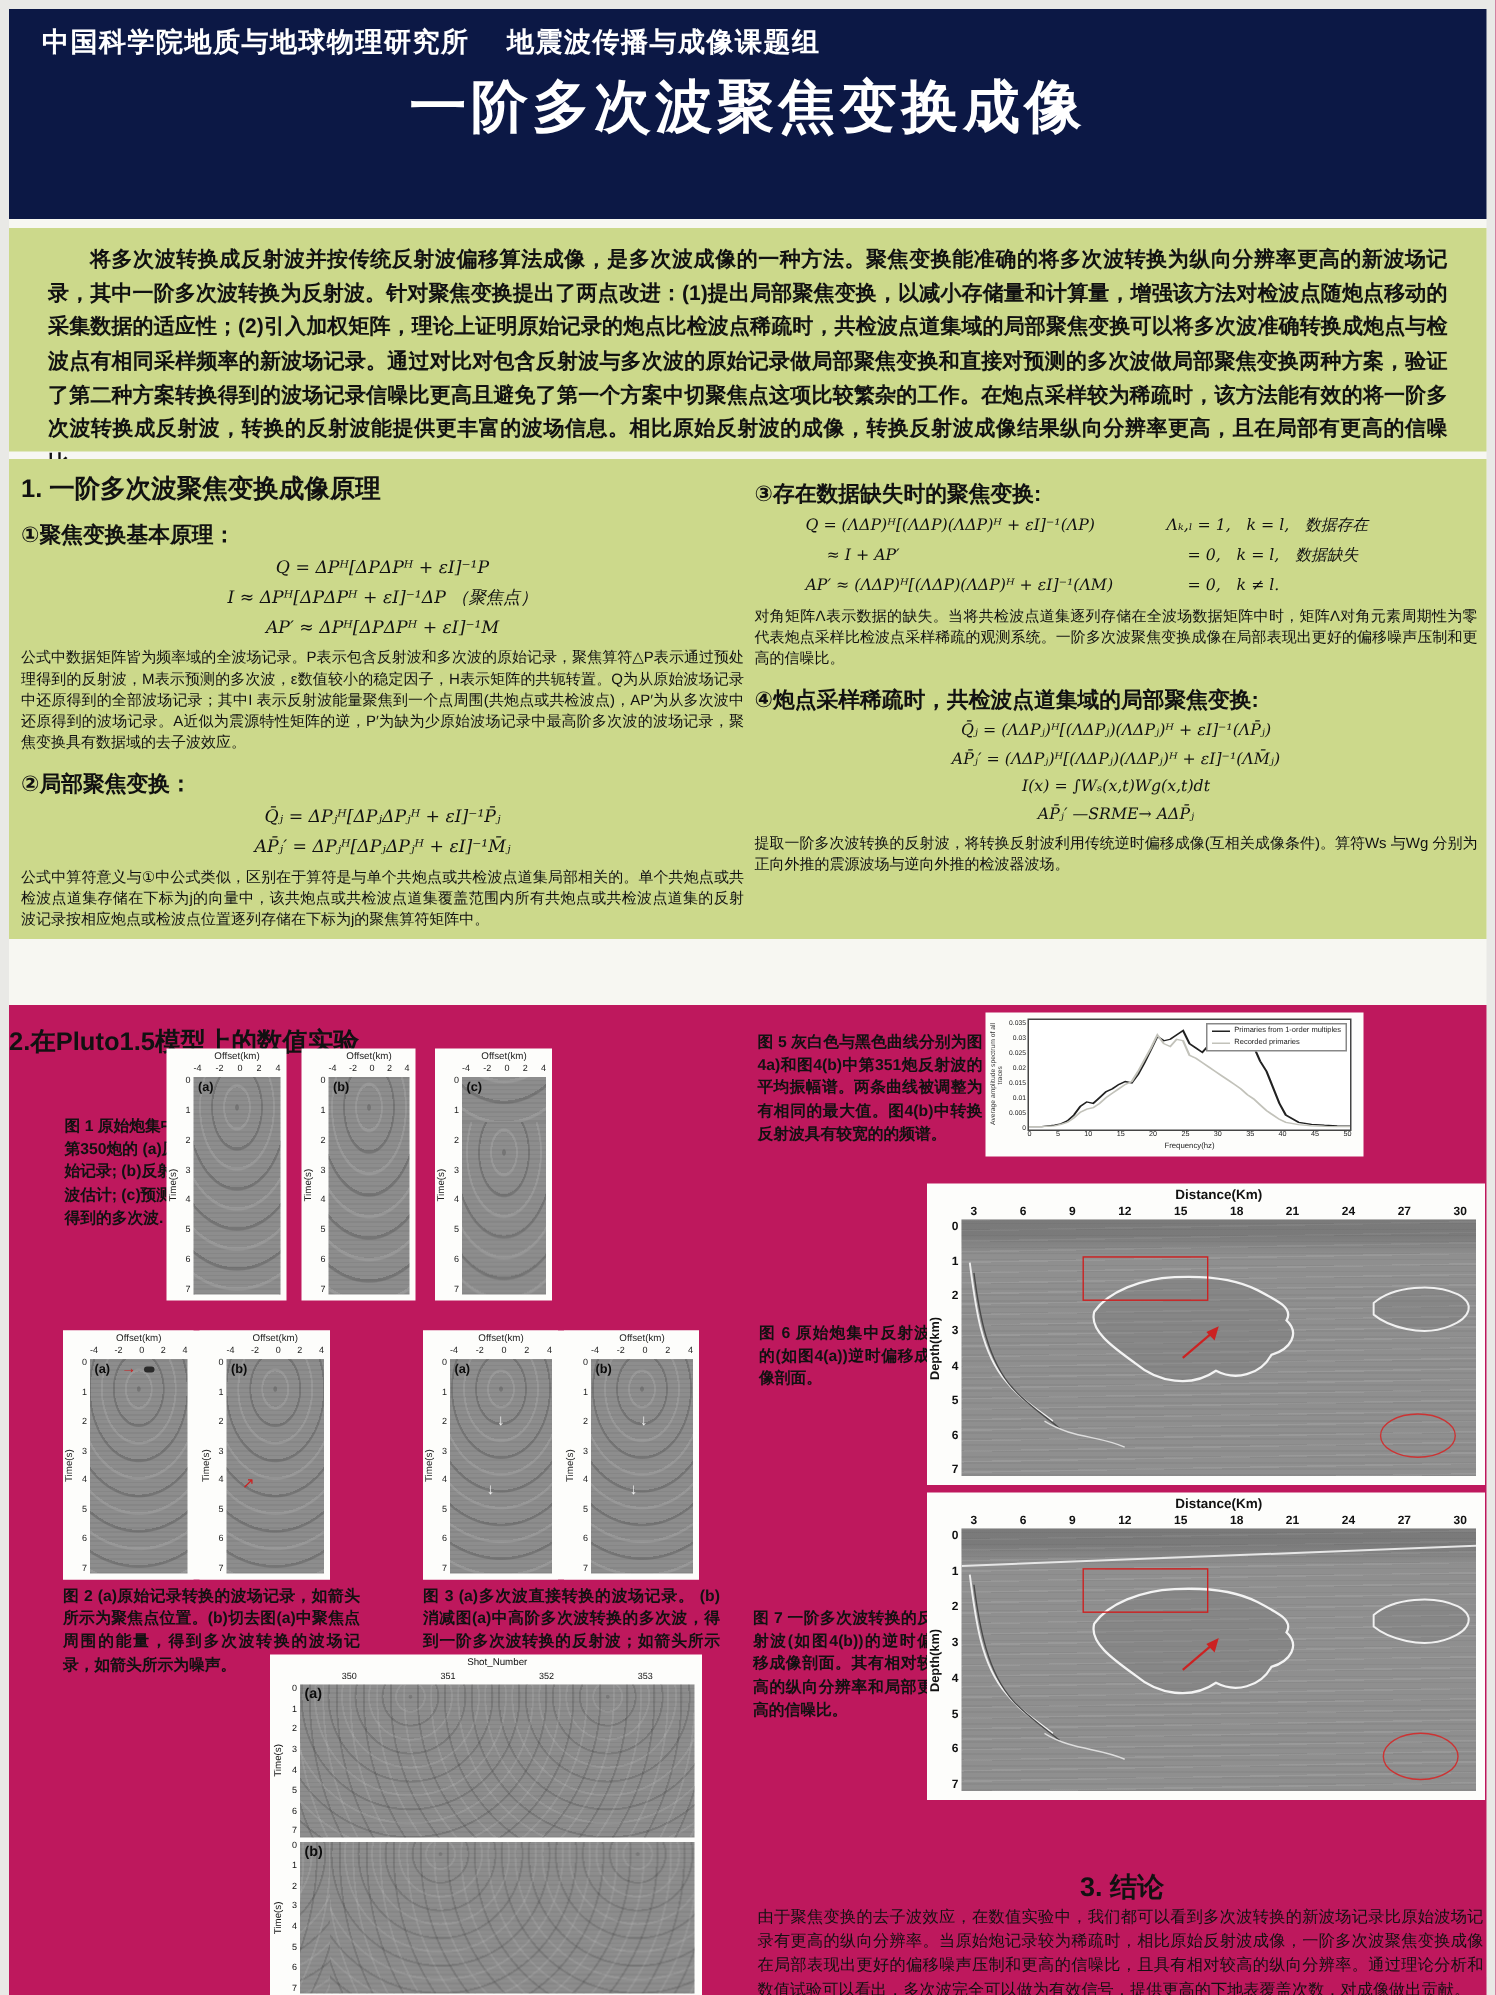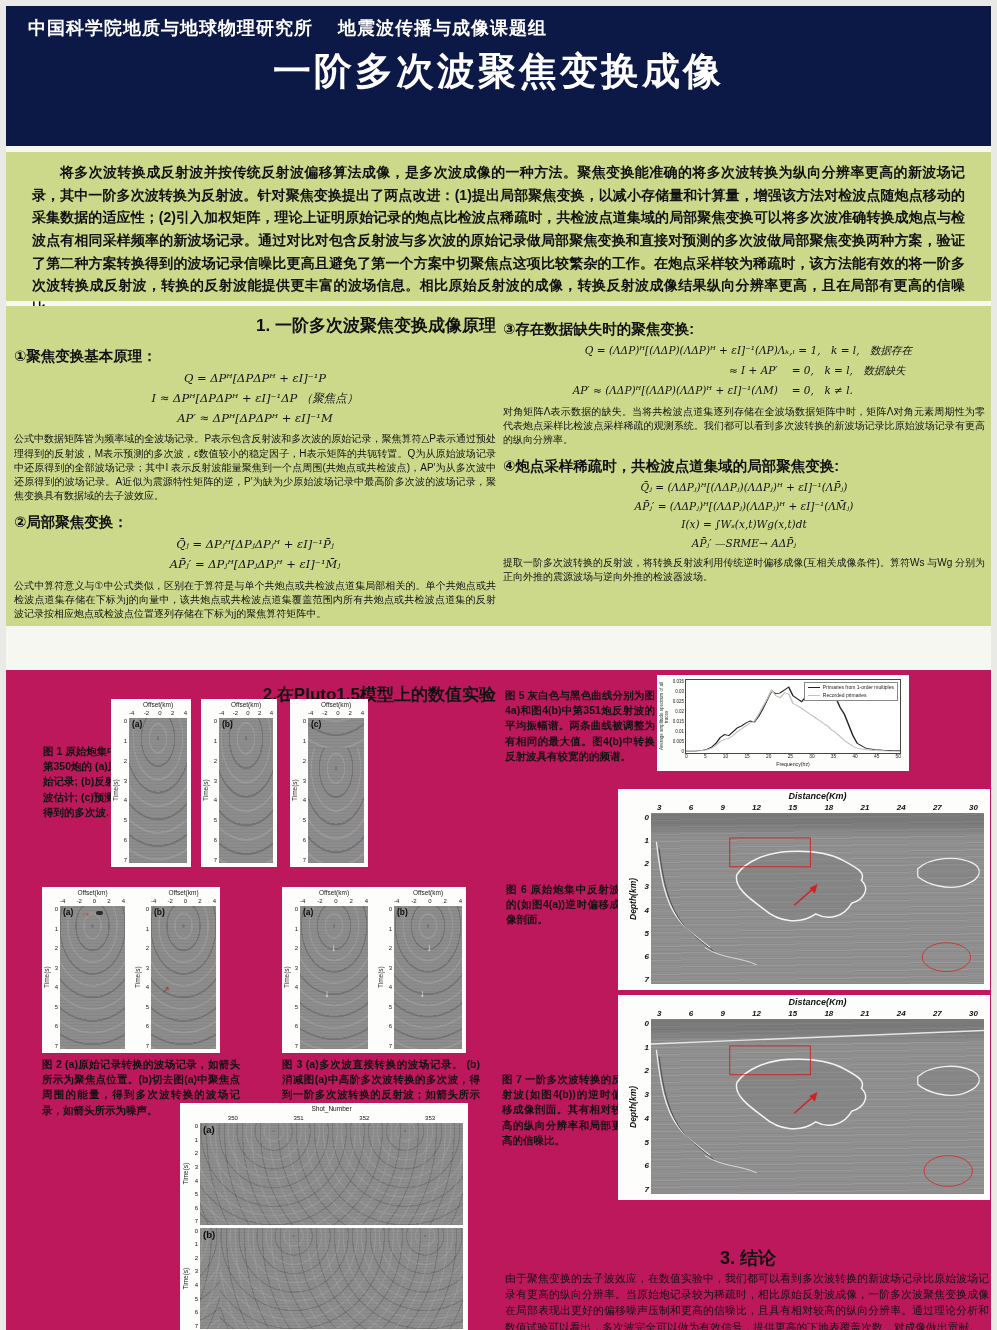--- a/index.html
+++ b/index.html
@@ -15,28 +15,28 @@
 
   
   .abstract{position:absolute;left:0;top:146px;width:100%;height:149px;background:#ccd98b;}
   .abstract p{margin:0;padding:9px 26px 0 26px;font-size:14px;font-weight:700;line-height:1.62;
               text-align:justify;text-indent:2em;}
 
   
   .sec1{position:absolute;left:0;top:300px;width:100%;height:320px;background:#ccd98b;}
   .col-l{position:absolute;left:8px;top:0;width:482px;height:100%;}
   .col-r{position:absolute;left:497px;top:0;width:482px;height:100%;}
-  .sec-h{font-size:17px;font-weight:700;text-align:right;margin:8px 0 0 0;}
+  .sec-h{font-size:17px;font-weight:700;text-align:left;margin:8px 0 0 0;}
   .sub-h{font-size:14.5px;font-weight:700;margin:10px 0 2px 0;}
   .formula{font-family:"DejaVu Serif","Liberation Serif",serif;font-style:italic;font-size:11.5px;
            text-align:center;line-height:1.75;}
   .fsmall{font-size:10.5px;}
   .body-t{font-size:10px;line-height:1.42;text-align:justify;margin:4px 0 0 0;}
   .f3grid{display:grid;grid-template-columns:57% 43%;}
-  .f3grid .formula{text-align:right;padding-left:34px;}
+  .f3grid .formula{text-align:left;padding-left:34px;}
   .f3grid .cond{font-family:"DejaVu Serif","Liberation Serif",serif;font-style:italic;font-size:10.5px;line-height:1.9;}
 
   
   .sec2{position:absolute;left:0;top:626px;width:100%;height:686px;background:#be185d;margin-top:38px;}
   .sec2 .sec-h{position:absolute;left:0;top:5px;width:490px;}
   .cap{position:absolute;font-size:10.5px;font-weight:700;line-height:1.45;text-align:justify;}
 
   
   .whitebox{position:absolute;background:#fdfdfb;}
   .vpanel{display:grid;grid-template-columns:7px 10px 1fr;grid-template-rows:9px 8px 1fr;
@@ -87,21 +87,21 @@
   .f5-xlab{grid-area:3/3/4/4;font-size:5.2px;text-align:center;color:#222;}
   .f5-legend{position:absolute;right:2px;top:2px;border:0.6px solid #888;background:#fff;
              padding:1px 3px;font-size:5px;line-height:1.5;color:#222;}
   .lg-row{display:flex;align-items:center;gap:3px;white-space:nowrap;}
   .lg-line{display:inline-block;width:12px;height:0;border-top:1px solid #222;}
   .lg-line.g{border-top-color:#c2c2ba;}
 
   
   .migbox{position:absolute;background:#fdfdfb;display:grid;
           grid-template-columns:10px 13px 1fr;grid-template-rows:12px 10px 1fr;
-          box-sizing:border-box;padding:2px 6px 6px 10px;font-style:italic;}
+          box-sizing:border-box;padding:2px 6px 6px 0;}
   .m-lab{grid-area:1/3/2/4;font-size:9px;text-align:center;font-weight:600;}
   .m-ticks{grid-area:2/3/3/4;display:flex;justify-content:space-between;font-size:8px;font-weight:600;padding:0 6px;}
   .m-ylab{grid-area:3/1/4/2;writing-mode:vertical-rl;transform:rotate(180deg);font-size:8.5px;text-align:center;font-weight:600;}
   .m-yticks{grid-area:3/2/4/3;display:flex;flex-direction:column;justify-content:space-between;
             font-size:8px;text-align:right;padding-right:2px;font-weight:600;}
   .mig-seis{grid-area:3/3/4/4;position:relative;background-color:#8f8f8f;overflow:hidden;
     background-image:
       linear-gradient(180deg, rgba(60,60,60,.25) 0 6%, rgba(0,0,0,0) 14%),
       repeating-linear-gradient(179deg, rgba(240,240,240,.10) 0 1px, transparent 1px 7px),
       repeating-linear-gradient(0deg, rgba(0,0,0,.04) 0 1px, transparent 1px 4px);}
@@ -141,21 +141,21 @@
     <div class="col-r">
       <div class="sub-h" style="margin-top:14px">③存在数据缺失时的聚焦变换:</div>
       <div class="f3grid">
         <div class="formula fsmall">Q = (ΛΔP)ᴴ[(ΛΔP)(ΛΔP)ᴴ + εI]⁻¹(ΛP)</div>
         <div class="cond">Λₖ,ₗ = 1,　k = l,　数据存在</div>
         <div class="formula fsmall" style="padding-left:48px">≈ I + AP′</div>
         <div class="cond" style="padding-left:14px">= 0,　k = l,　数据缺失</div>
         <div class="formula fsmall">AP′ ≈ (ΛΔP)ᴴ[(ΛΔP)(ΛΔP)ᴴ + εI]⁻¹(ΛM)</div>
         <div class="cond" style="padding-left:14px">= 0,　k ≠ l.</div>
       </div>
-      <p class="body-t">对角矩阵Λ表示数据的缺失。当将共检波点道集逐列存储在全波场数据矩阵中时，矩阵Λ对角元素周期性为零代表炮点采样比检波点采样稀疏的观测系统。我们都可以看到多次波转换的新波场记录比原始波场记录有更高的纵向分辨率。</p>
+      <p class="body-t">对角矩阵Λ表示数据的缺失。当将共检波点道集逐列存储在全波场数据矩阵中时，矩阵Λ对角元素周期性为零代表炮点采样比检波点采样稀疏的观测系统。一阶多次波聚焦变换成像在局部表现出更好的偏移噪声压制和更高的信噪比。</p>
       <div class="sub-h">④炮点采样稀疏时，共检波点道集域的局部聚焦变换:</div>
       <div class="formula fsmall">Q̄ⱼ = (ΛΔPⱼ)ᴴ[(ΛΔPⱼ)(ΛΔPⱼ)ᴴ + εI]⁻¹(ΛP̄ⱼ)</div>
       <div class="formula fsmall">AP̄ⱼ′ = (ΛΔPⱼ)ᴴ[(ΛΔPⱼ)(ΛΔPⱼ)ᴴ + εI]⁻¹(ΛM̄ⱼ)</div>
       <div class="formula fsmall">I(x) = ∫Wₛ(x,t)Wg(x,t)dt</div>
       <div class="formula fsmall">AP̄ⱼ′ —SRME→ AΔP̄ⱼ</div>
       <p class="body-t">提取一阶多次波转换的反射波，将转换反射波利用传统逆时偏移成像(互相关成像条件)。算符Ws 与Wg 分别为正向外推的震源波场与逆向外推的检波器波场。</p>
     </div>
   </section>
 
   <section class="sec2">

